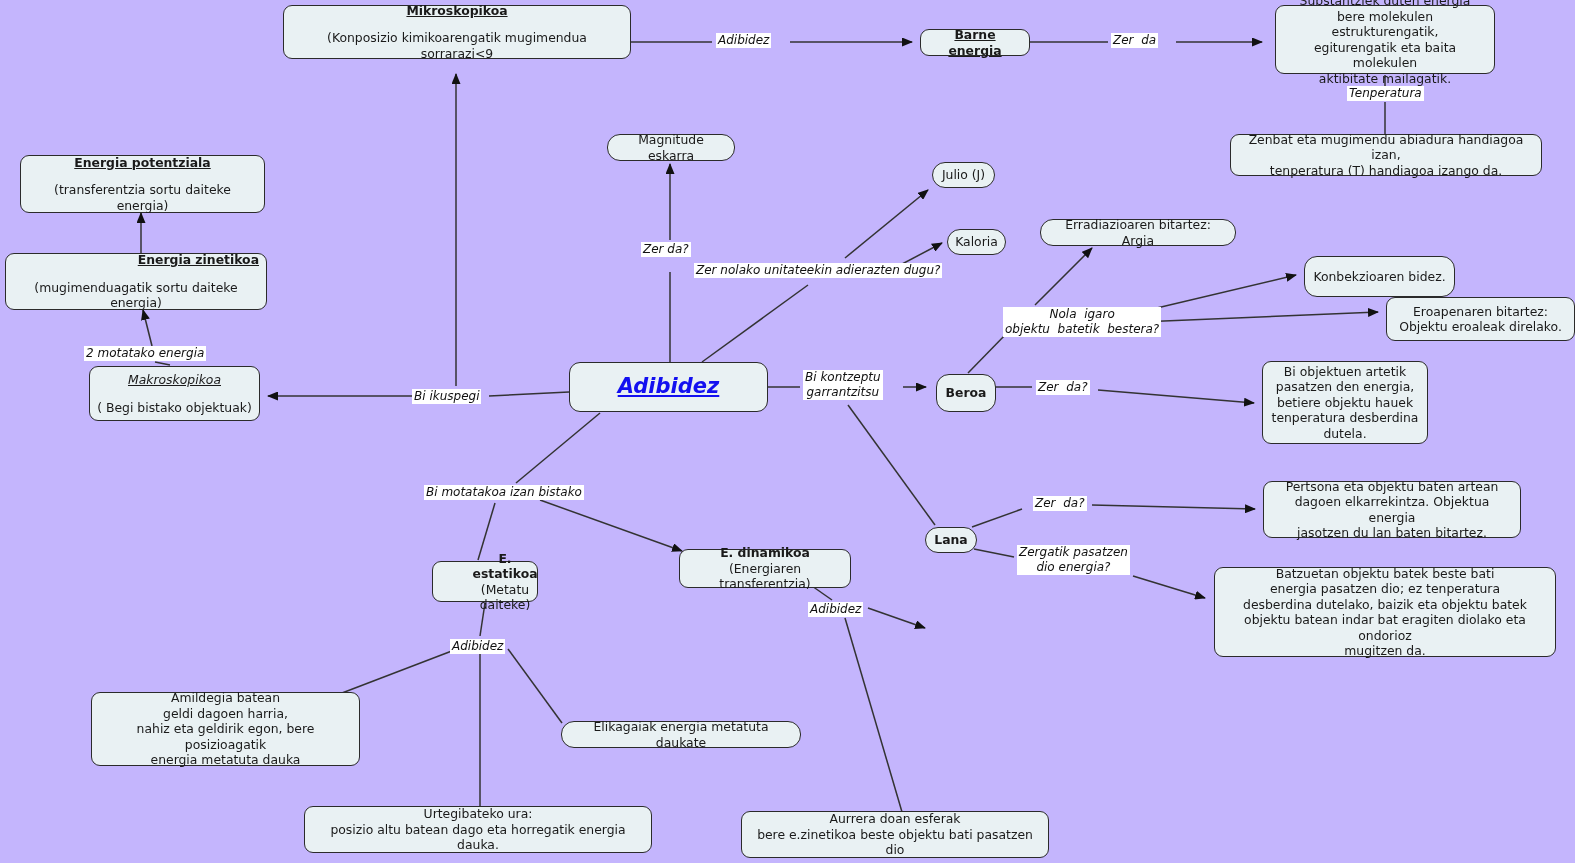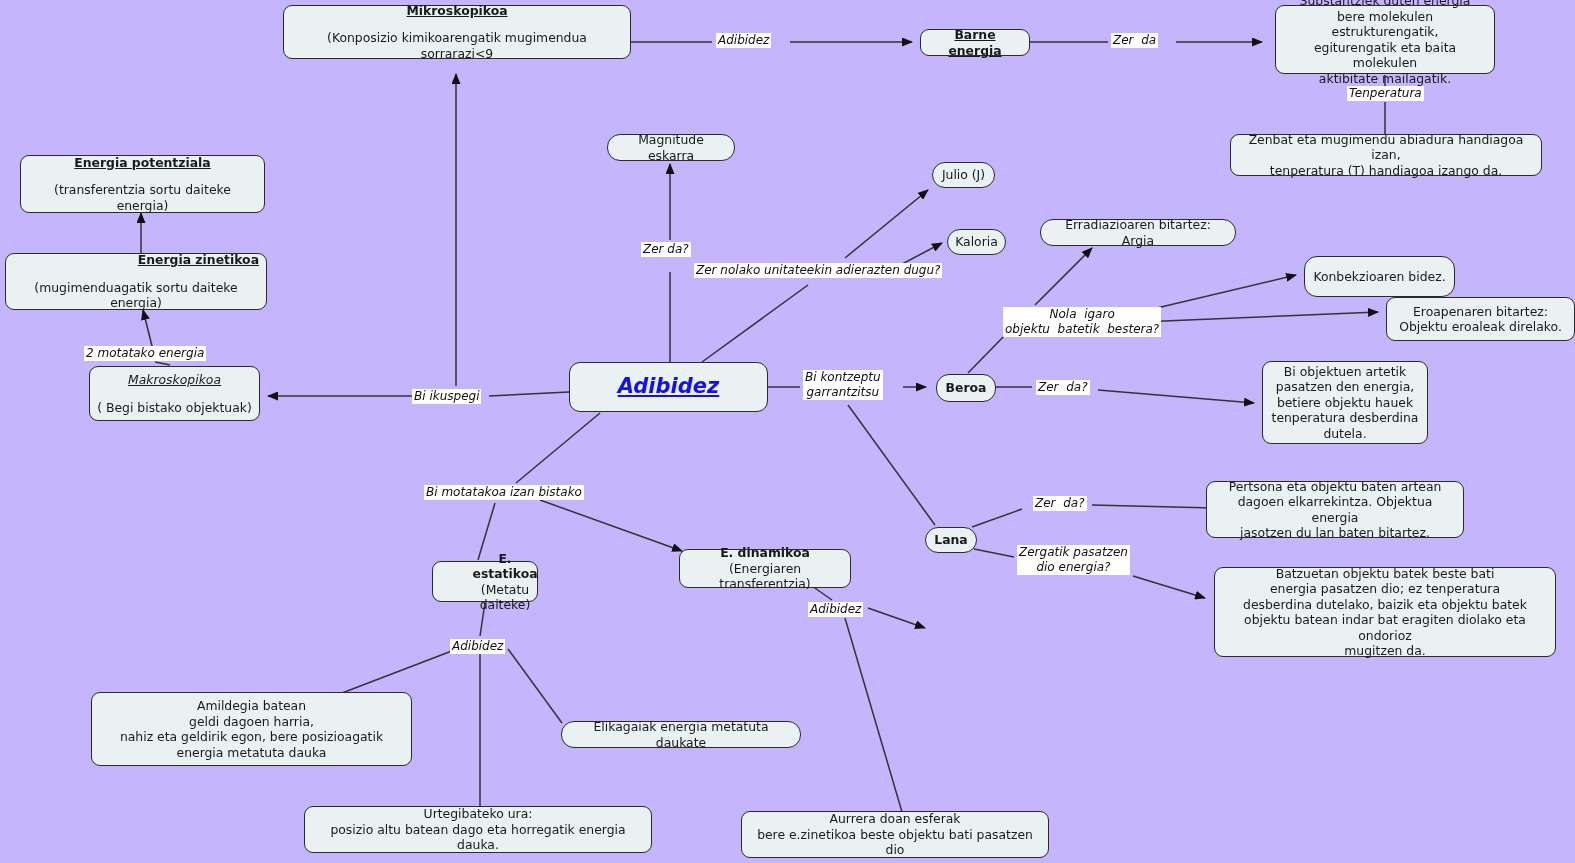--- a/index.html
+++ b/index.html
@@ -215,37 +215,37 @@
 
   <div class="node pill" style="left:1304px; top:256px; width:151px; height:41px;">
     <span>Konbekzioaren bidez.</span>
   </div>
 
   <div class="node" style="left:1386px; top:297px; width:189px; height:44px; white-space:pre-line;">
     <span>Eroapenaren bitartez:
 Objektu eroaleak direlako.</span>
   </div>
 
-  <div class="node pill" style="left:936px; top:374px; width:60px; height:28px;">
+  <div class="node pill" style="left:936px; top:374px; width:60px; height:38px;">
     <span class="ttl">Beroa</span>
   </div>
 
   <div class="node" style="left:1262px; top:361px; width:166px; height:83px; white-space:pre-line;">
     <span>Bi objektuen artetik
 pasatzen den energia,
 betiere objektu hauek
 tenperatura desberdina
 dutela.</span>
   </div>
 
   <div class="node pill" style="left:925px; top:527px; width:52px; height:26px;">
     <span class="ttl">Lana</span>
   </div>
 
-  <div class="node" style="left:1206px; top:481px; width:258px; height:57px; white-space:pre-line;">
+  <div class="node" style="left:1263px; top:481px; width:258px; height:57px; white-space:pre-line;">
     <span>Pertsona eta objektu baten artean
 dagoen elkarrekintza. Objektua energia
 jasotzen du lan baten bitartez.</span>
   </div>
 
   <div class="node" style="left:1214px; top:567px; width:342px; height:90px; white-space:pre-line;">
     <span>Batzuetan objektu batek beste bati
 energia pasatzen dio; ez tenperatura
 desberdina dutelako, baizik eta objektu batek
 objektu batean indar bat eragiten diolako eta ondorioz
@@ -256,21 +256,21 @@
     <span class="ttl">E. estatikoa</span>
     <span class="sub">(Metatu daiteke)</span>
   </div>
 
   <div class="node" style="left:679px; top:549px; width:172px; height:39px;">
     <span class="ttl">E. dinamikoa</span>
     <span class="sub">(Energiaren transferentzia)</span>
   </div>
 
 
-  <div class="node" style="left:91px; top:692px; width:321px; height:74px; white-space:pre-line;">
+  <div class="node" style="left:91px; top:692px; width:269px; height:74px; white-space:pre-line;">
     <span>Amildegia batean
 geldi dagoen harria,
 nahiz eta geldirik egon, bere posizioagatik
 energia metatuta dauka</span>
   </div>
 
   <div class="node pill" style="left:561px; top:721px; width:240px; height:27px;">
     <span>Elikagaiak energia metatuta daukate</span>
   </div>
 

